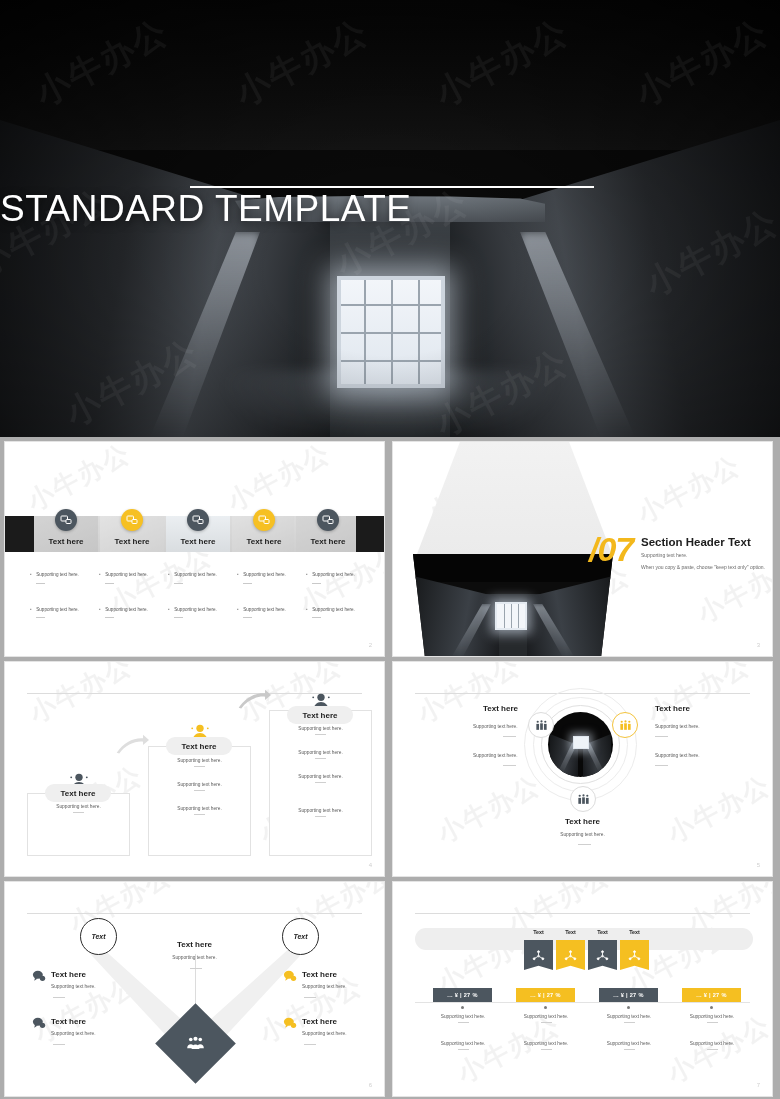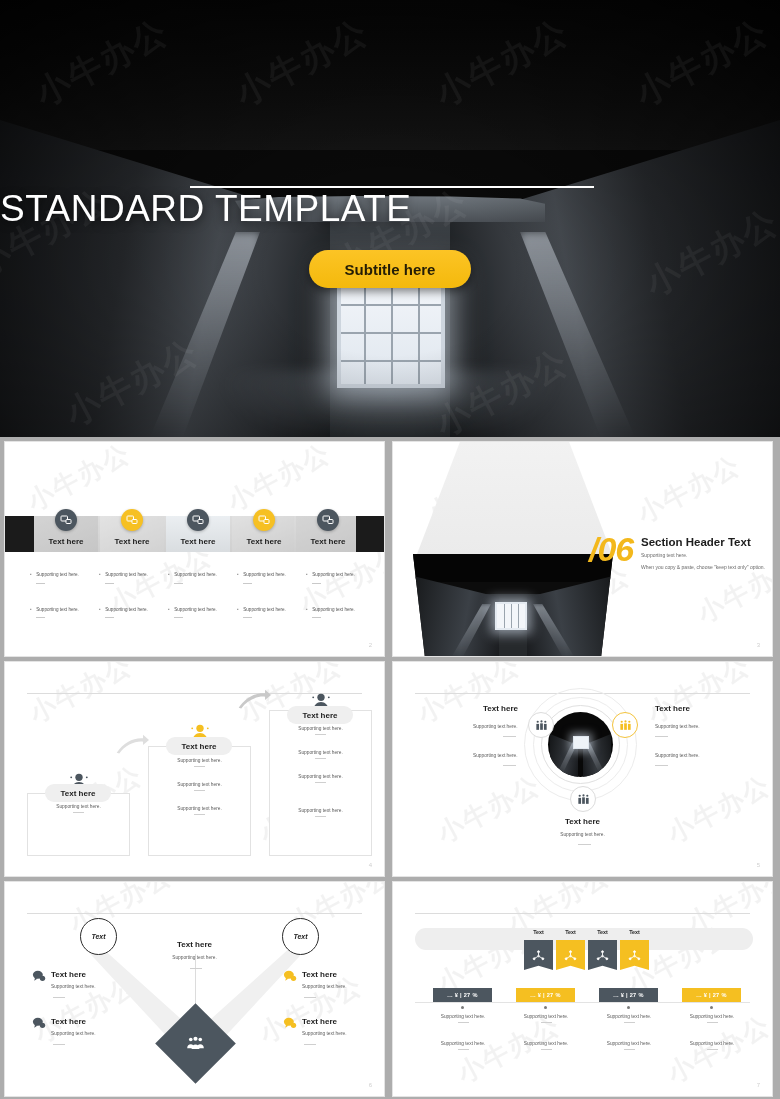--- a/index.html
+++ b/index.html
@@ -317,21 +317,20 @@
       <span style="left:-30px; top:210px;">小牛办公</span>
       <span style="left:330px; top:210px;">小牛办公</span>
       <span style="left:640px; top:230px;">小牛办公</span>
       <span style="left:60px;  top:360px;">小牛办公</span>
       <span style="left:430px; top:370px;">小牛办公</span>
     </div>
 
     <div class="hero-content">
       <div class="hero-rule"></div>
       <div class="hero-title">STANDARD TEMPLATE</div>
-      <div class="subtitle-pill">Subtitle here</div>
     </div>
   </div>
 
   <div class="grid">
 
     <div class="slide col-l row-1">
       <div class="wm">
         <span style="font-size:26px;left:18px;top:18px">小牛办公</span>
         <span style="font-size:26px;left:218px;top:18px">小牛办公</span>
         <span style="font-size:26px;left:100px;top:120px">小牛办公</span>
@@ -435,21 +434,21 @@
         <div class="sp-wr"></div>
         <div class="sp-beam-l"></div>
         <div class="sp-beam-r"></div>
         <div class="sp-win">
             <i style="left:25%"></i>
             <i style="left:50%"></i>
             <i style="left:75%"></i>
           </div>
       </div>
 
-      <div class="sec-num">/06</div>
+      <div class="sec-num">/07</div>
       <div class="sec-head">Section Header Text</div>
       <div class="sec-sub1">Supporting text here.</div>
       <div class="sec-sub2">When you copy &amp; paste, choose "keep text only" option.</div>
 
       <div class="pgnum">3</div>
     </div>
 
     <div class="slide col-l row-2">
       <div class="wm">
         <span style="font-size:26px;left:20px;top:10px">小牛办公</span>

